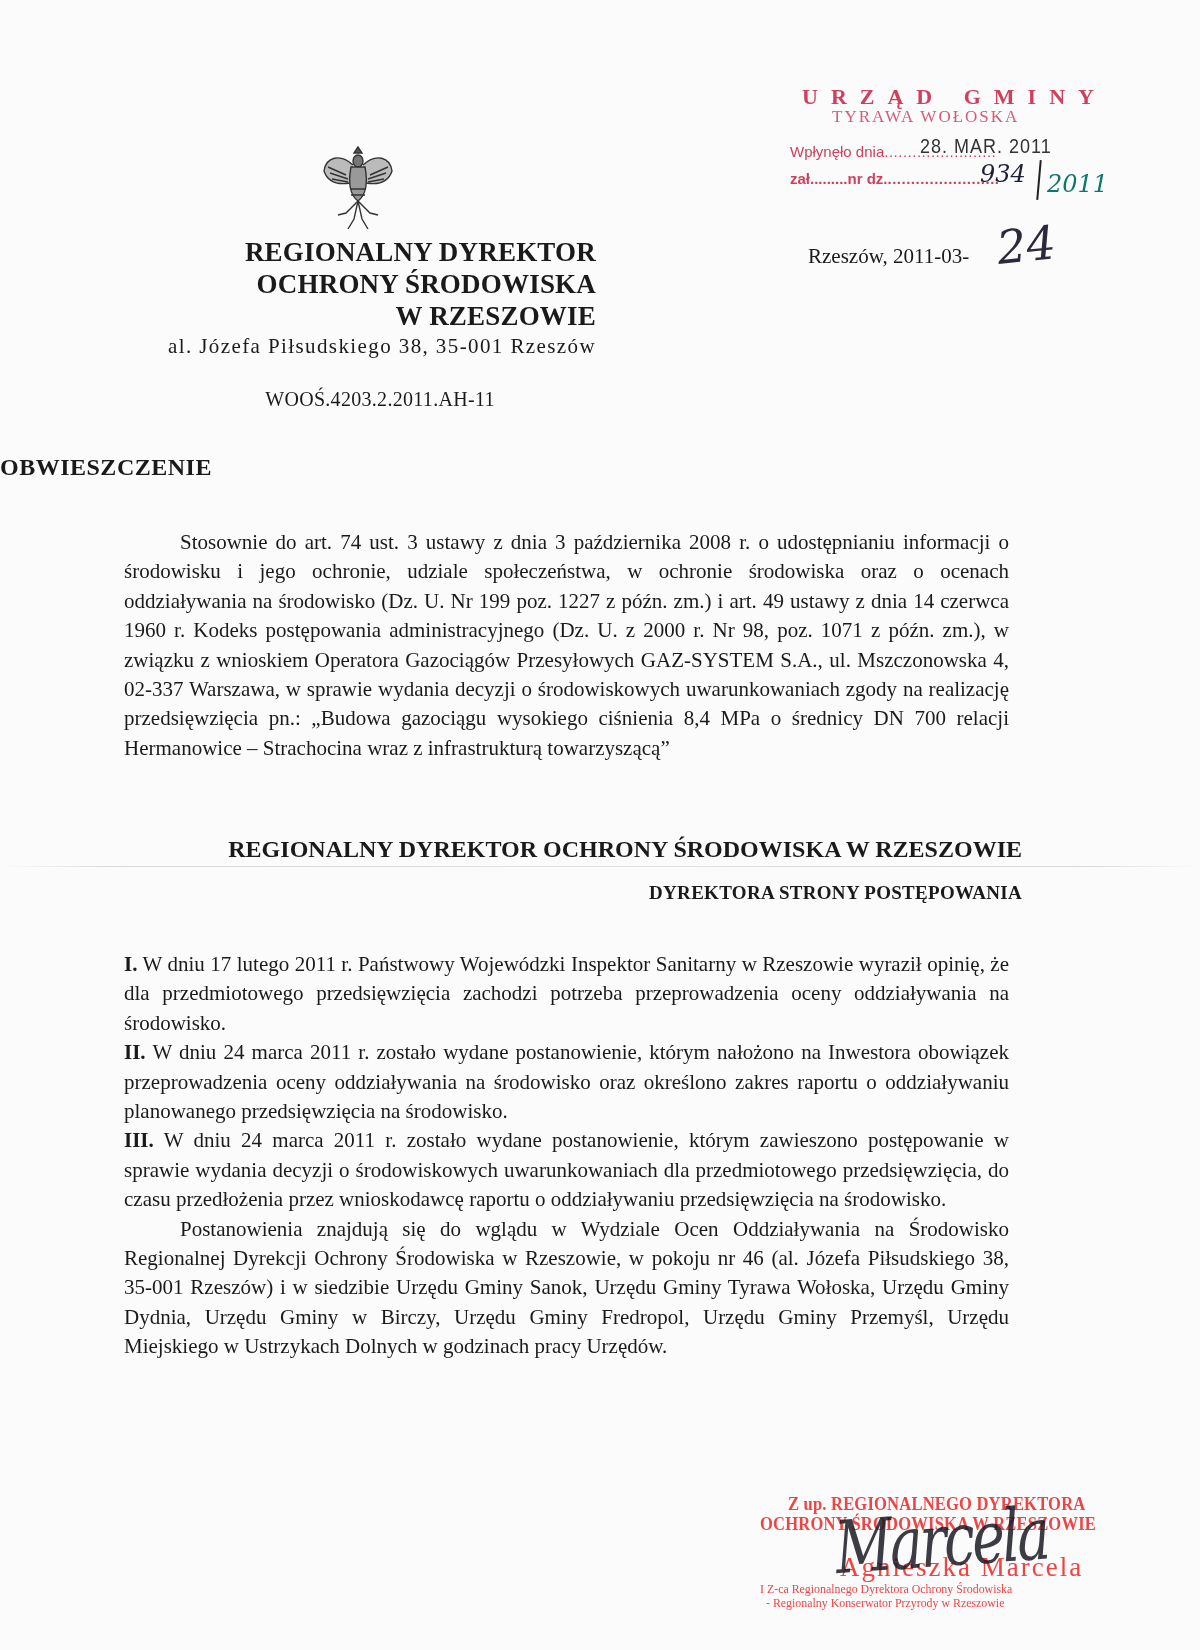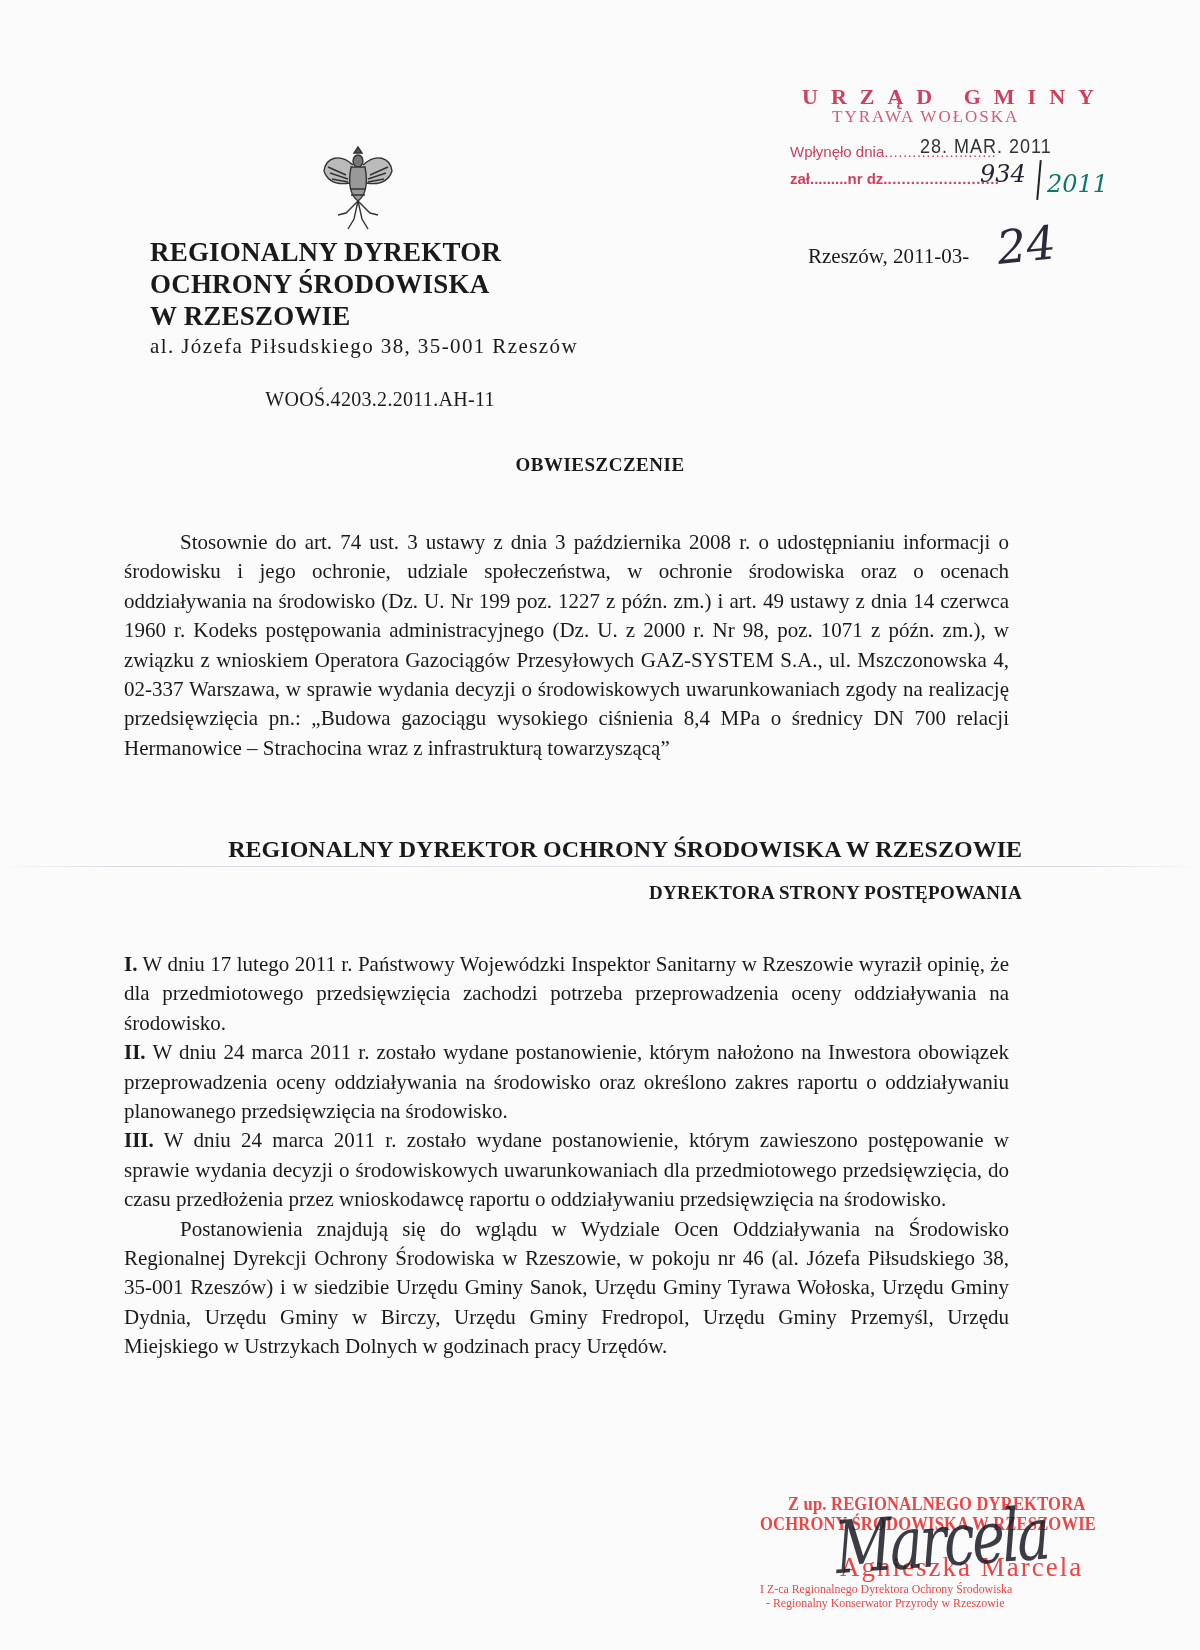--- a/index.html
+++ b/index.html
@@ -10,21 +10,21 @@
     color: #1a1a1a;
   }
   .page { position: absolute; inset: 0; }
   .fold-line {
     position: absolute; left: 0; right: 0; top: 866px; height: 1px;
     background: linear-gradient(90deg, rgba(150,150,160,0.0), rgba(150,150,160,0.35) 10%, rgba(150,150,160,0.25) 50%, rgba(150,150,160,0.35) 90%, rgba(150,150,160,0));
   }
   
   .emblem { position: absolute; left: 320px; top: 143px; width: 76px; height: 90px; }
   
-  .hdr { position: absolute; left: 150px; top: 236px; width: 460px; text-align: left; }
+  .hdr { position: absolute; left: 136px; top: 236px; width: 460px; text-align: right; }
   .hdr .line { font-weight: bold; font-size: 27px; line-height: 32px; letter-spacing: 0.2px; }
   .hdr .addr { font-size: 21px; line-height: 28px; letter-spacing: 1.4px; margin-top: 0px; }
   .ref { position: absolute; left: 150px; top: 388px; width: 460px; text-align: center; font-size: 20px; letter-spacing: 0.3px; }
   
   .date-line { position: absolute; left: 808px; top: 244px; font-size: 21px; }
   .date-hand {
     position: absolute; left: 997px; top: 218px; font-size: 46px; font-style: italic;
     font-family: "DejaVu Serif", serif; color: #2a2a3a; transform: rotate(-6deg); font-weight: 300;
   }
   
@@ -32,21 +32,21 @@
   .stamp-in .s1 { font-family: "Liberation Serif", serif; font-weight: bold; font-size: 22px; letter-spacing: 13px; position: absolute; left: 12px; top: 0; white-space: nowrap; }
   .stamp-in .s2 { font-family: "Liberation Serif", serif; font-size: 17px; letter-spacing: 2px; position: absolute; left: 42px; top: 23px; white-space: nowrap; opacity: 0.85; }
   .stamp-in .s3 { font-size: 15px; position: absolute; left: 0; top: 59px; white-space: nowrap; }
   .stamp-in .s4 { font-size: 15px; position: absolute; left: 0; top: 86px; white-space: nowrap; font-weight: bold; }
   .stamp-in .dots { letter-spacing: 0.5px; }
   .stamp-date { position: absolute; left: 920px; top: 136px; font-family: "Liberation Sans", sans-serif; font-size: 18px; color: #333; letter-spacing: 1px; transform: scaleY(1.15); }
   .stamp-num { position: absolute; left: 980px; top: 160px; font-family: "DejaVu Serif", serif; font-style: italic; font-size: 24px; color: #1f2235; }
   .stamp-year { position: absolute; left: 1047px; top: 170px; font-family: "DejaVu Serif", serif; font-style: italic; font-size: 24px; color: #0f766e; }
   .stamp-bar { position: absolute; left: 1038px; top: 160px; width: 2px; height: 40px; background: #222; transform: rotate(5deg); }
   
-  .title { position: absolute; left: 0; right: 0; top: 454px; text-align: center; font-weight: bold; font-size: 19px; letter-spacing: 0.5px; }
+  .title { position: absolute; left: 0; right: 0; top: 454px; text-align: left; font-weight: bold; font-size: 24px; letter-spacing: 0.5px; }
   
   .body { position: absolute; left: 124px; width: 885px; font-size: 21px; line-height: 29.4px; text-align: justify; }
   .body p { margin: 0; }
   .indent { text-indent: 56px; }
   .intro { top: 528px; }
   .h2 { position: absolute; left: 0; right: 0; text-align: right; font-weight: bold; }
   .h2a { top: 836px; font-size: 24px; left: 124px; width: 898px; }
   .h2b { top: 882px; font-size: 19px; letter-spacing: 0.3px; left: 124px; width: 898px; }
   .points { top: 950px; }
   .roman { font-weight: bold; }

